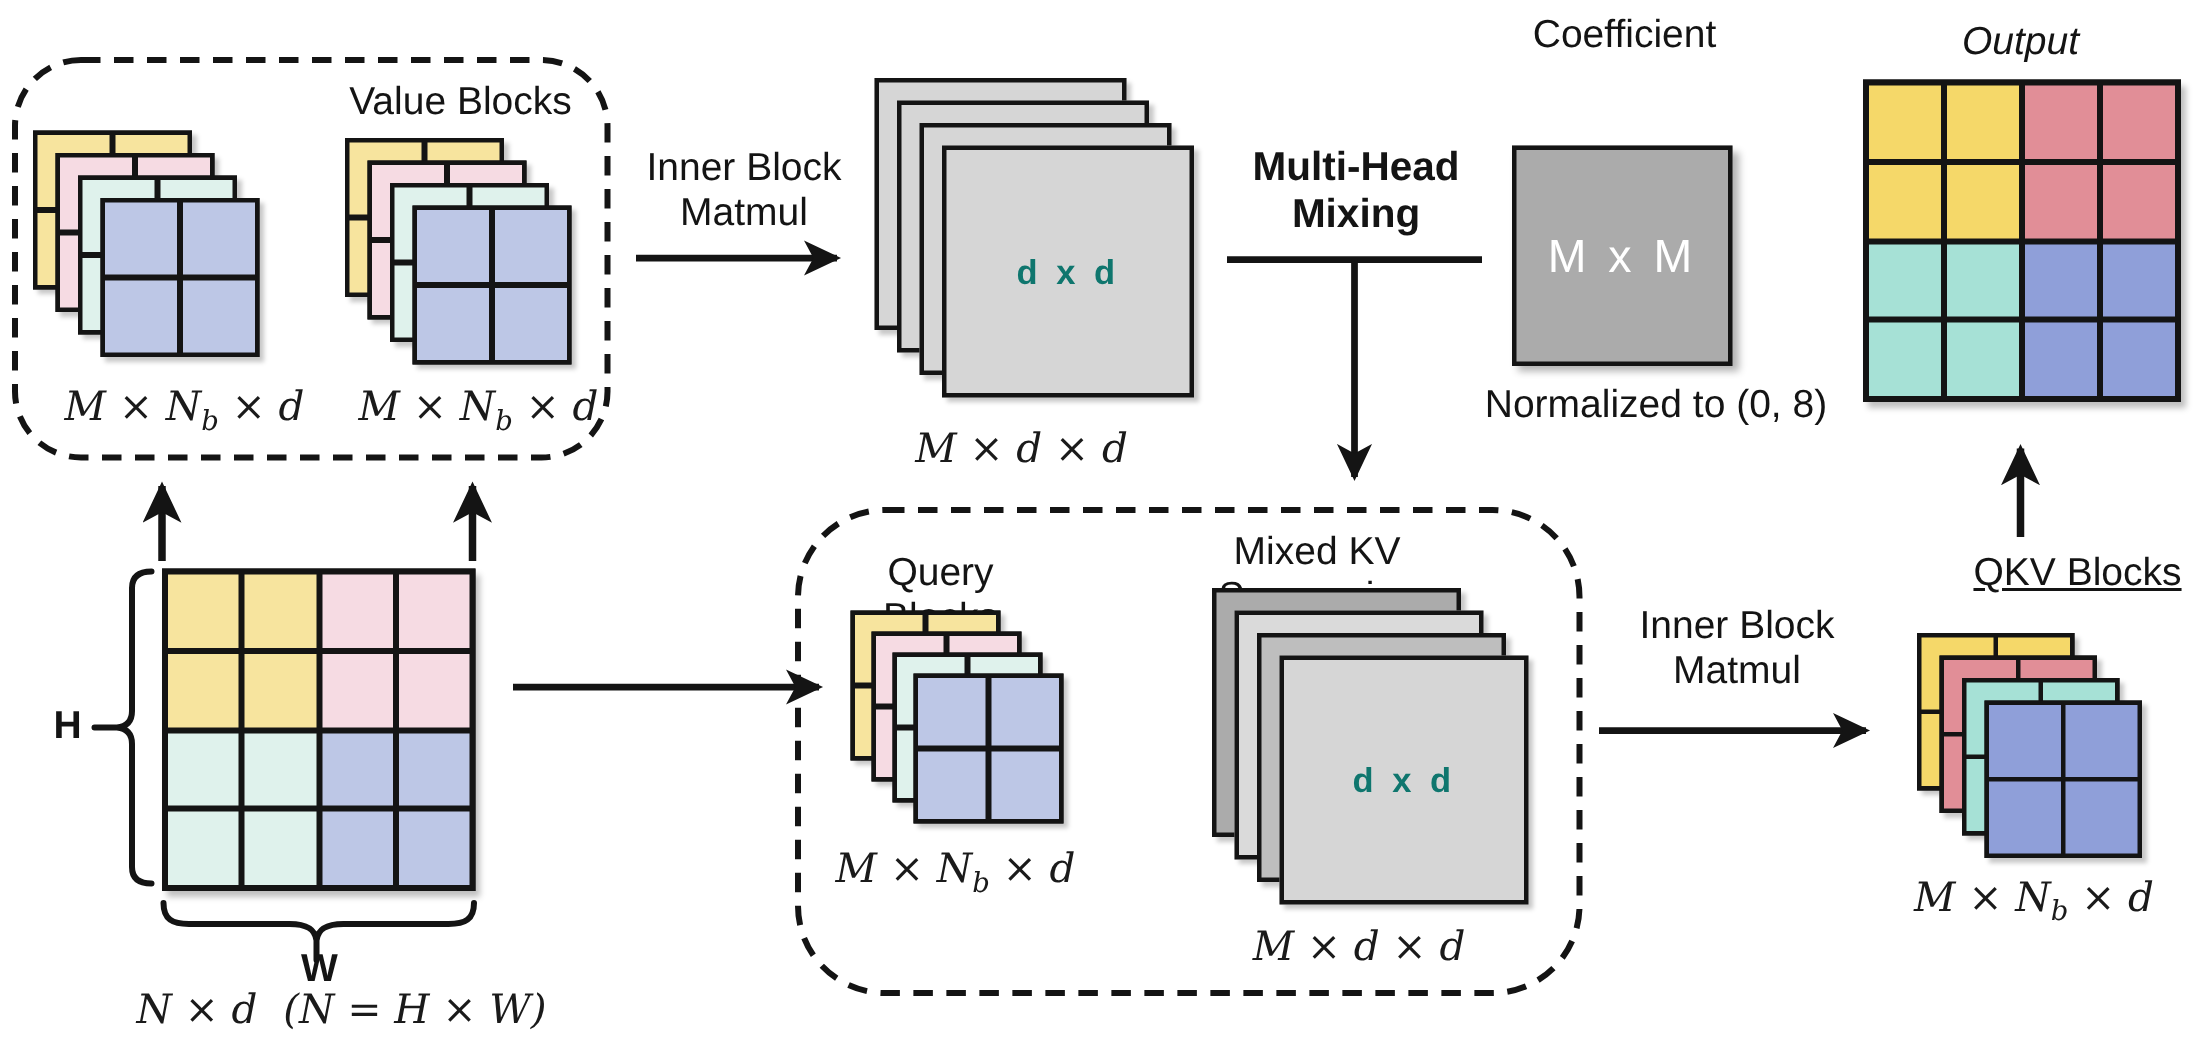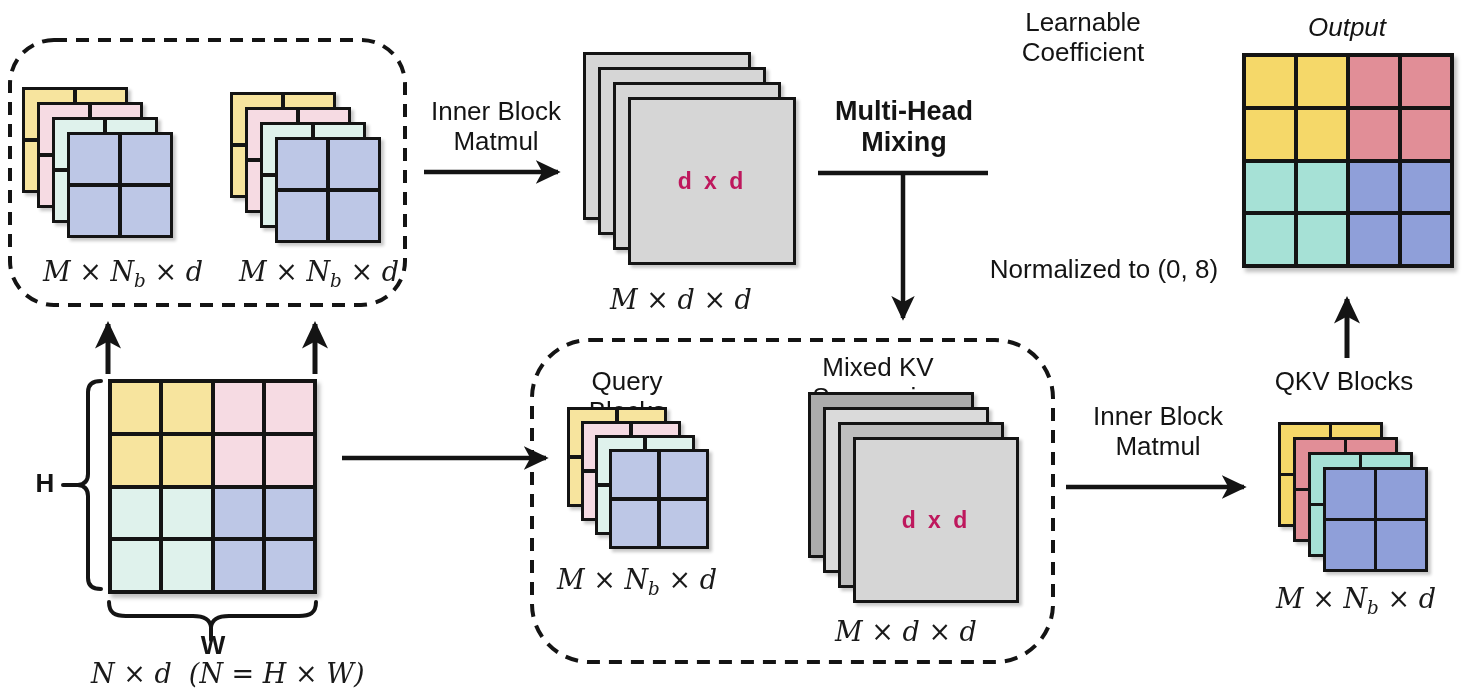--- a/index.html
+++ b/index.html
@@ -8,21 +8,21 @@
   .lab{position:absolute;text-align:center;font-size:26px;line-height:1.16;color:#141414;}
   .lab.bold{font-weight:700;font-size:27px;}
   .math{position:absolute;text-align:center;font-family:"DejaVu Serif",serif;font-style:italic;
         font-size:27px;color:#1a1a1a;white-space:nowrap;}
   .math sub{font-size:68%;font-style:italic;}
   .stack{position:absolute;}
   .blk,.sq{position:absolute;box-sizing:border-box;border:3.5px solid #141414;
            box-shadow:3px 3px 3px rgba(0,0,0,.22);}
   .blk{display:grid;grid-template-columns:1fr 1fr;grid-template-rows:1fr 1fr;gap:3.5px;background:#141414;}
   .sq{display:flex;align-items:center;justify-content:center;}
-  .front-label{color:#be185d;font-family:"Liberation Sans",sans-serif;font-weight:700;
+  .front-label{color:#0f766e;font-family:"Liberation Sans",sans-serif;font-weight:700;
                font-size:23px;letter-spacing:3px;white-space:nowrap;}
   .gridbox{position:absolute;box-sizing:border-box;border:4px solid #141414;background:#141414;
            display:grid;grid-template-columns:repeat(4,1fr);grid-template-rows:repeat(4,1fr);gap:4px;
            box-shadow:3px 4px 4px rgba(0,0,0,.25);}
   .mxm{position:absolute;box-sizing:border-box;border:3.5px solid #141414;background:#ABABAB;
        display:flex;align-items:center;justify-content:center;box-shadow:4px 4px 5px rgba(0,0,0,.3);}
   .mxm span{color:#ffffff;font-size:31px;letter-spacing:3px;}
   svg.overlay{position:absolute;left:0;top:0;pointer-events:none;}
 </style>
 </head>
@@ -46,20 +46,21 @@
     <line x1="424" y1="172" x2="558" y2="172" stroke="#141414" stroke-width="4.5" marker-end="url(#ah)"></line>
     <line x1="818" y1="173" x2="988" y2="173" stroke="#141414" stroke-width="4.5"></line>
     <line x1="903" y1="173" x2="903" y2="318" stroke="#141414" stroke-width="4.5" marker-end="url(#ah)"></line>
     <line x1="1066" y1="487" x2="1244" y2="487" stroke="#141414" stroke-width="4.5" marker-end="url(#ah)"></line>
     <line x1="1347" y1="358" x2="1347" y2="299" stroke="#141414" stroke-width="5" marker-end="url(#ah)"></line>
 
     <path d="M101,381 Q88,381 88,392 L88,474 Q88,484 78,485 L63,485 M78,485 Q88,486 88,496 L88,578 Q88,589 101,589" fill="none" stroke="#141414" stroke-width="4" stroke-linecap="round"></path>
     <path d="M109,602 C109,613 115,616 126,616 L193,616 C204,616 210,619 211,627 L211,640 M211,627 C212,619 218,616 229,616 L299,616 C310,616 316,613 316,602" fill="none" stroke="#141414" stroke-width="4" stroke-linecap="round"></path>
   </svg>
 
+  <div class="lab" style="left:232px;top:52px;width:150px;">Value Blocks</div>
   <div class="stack" style="left: 22px; top: 87px; width: 151px; height: 151px;">
       <div class="blk" style="left: 0px; top: 0px; width: 106px; height: 106px;">
         <div style="background: rgb(247, 228, 158);"></div>
         <div style="background: rgb(247, 228, 158);"></div>
         <div style="background: rgb(247, 228, 158);"></div>
         <div style="background: rgb(247, 228, 158);"></div>
       </div>
       <div class="blk" style="left: 15px; top: 15px; width: 106px; height: 106px;">
         <div style="background: rgb(246, 219, 227);"></div>
         <div style="background: rgb(246, 219, 227);"></div>
@@ -122,22 +123,24 @@
       </div>
     </div>
   <div class="math" style="left:601px;top:284px;width:160px;">M × d × d</div>
 
   <div class="lab bold" style="left:820px;top:96px;width:168px;">
     <div>Multi-Head</div>
     <div>Mixing</div>
   </div>
 
   <div class="lab" style="left:1004px;top:7px;width:158px;">
-    <div>Learnable</div>
     <div>Coefficient</div>
+  </div>
+  <div class="mxm" style="left:1008px;top:97px;width:147px;height:147px;">
+    <span>M x M</span>
   </div>
   <div class="lab" style="left:985px;top:254px;width:238px;">Normalized to (0, 8)</div>
 
   <div class="lab" style="left:1287px;top:12px;width:120px;font-style:italic;">Output</div>
   <div class="gridbox" style="left:1242px;top:53px;width:212px;height:215px;">
       <div style="background: rgb(245, 216, 105);"></div>
       <div style="background: rgb(245, 216, 105);"></div>
       <div style="background: rgb(225, 142, 151);"></div>
       <div style="background: rgb(225, 142, 151);"></div>
       <div style="background: rgb(245, 216, 105);"></div>
@@ -215,21 +218,21 @@
         <span class="front-label">d x d</span>
       </div>
     </div>
   <div class="math" style="left:826px;top:616px;width:160px;">M × d × d</div>
 
   <div class="lab" style="left:1083px;top:401px;width:150px;">
     <div>Inner Block</div>
     <div>Matmul</div>
   </div>
 
-  <div class="lab" style="left:1269px;top:366px;width:150px;">QKV Blocks</div>
+  <div class="lab" style="left:1310px;top:366px;width:150px;text-decoration:underline;">QKV Blocks</div>
   <div class="stack" style="left: 1278px; top: 422px; width: 150px; height: 150px;">
       <div class="blk" style="left: 0px; top: 0px; width: 105px; height: 105px;">
         <div style="background: rgb(245, 216, 105);"></div>
         <div style="background: rgb(245, 216, 105);"></div>
         <div style="background: rgb(245, 216, 105);"></div>
         <div style="background: rgb(245, 216, 105);"></div>
       </div>
       <div class="blk" style="left: 15px; top: 15px; width: 105px; height: 105px;">
         <div style="background: rgb(225, 142, 151);"></div>
         <div style="background: rgb(225, 142, 151);"></div>

